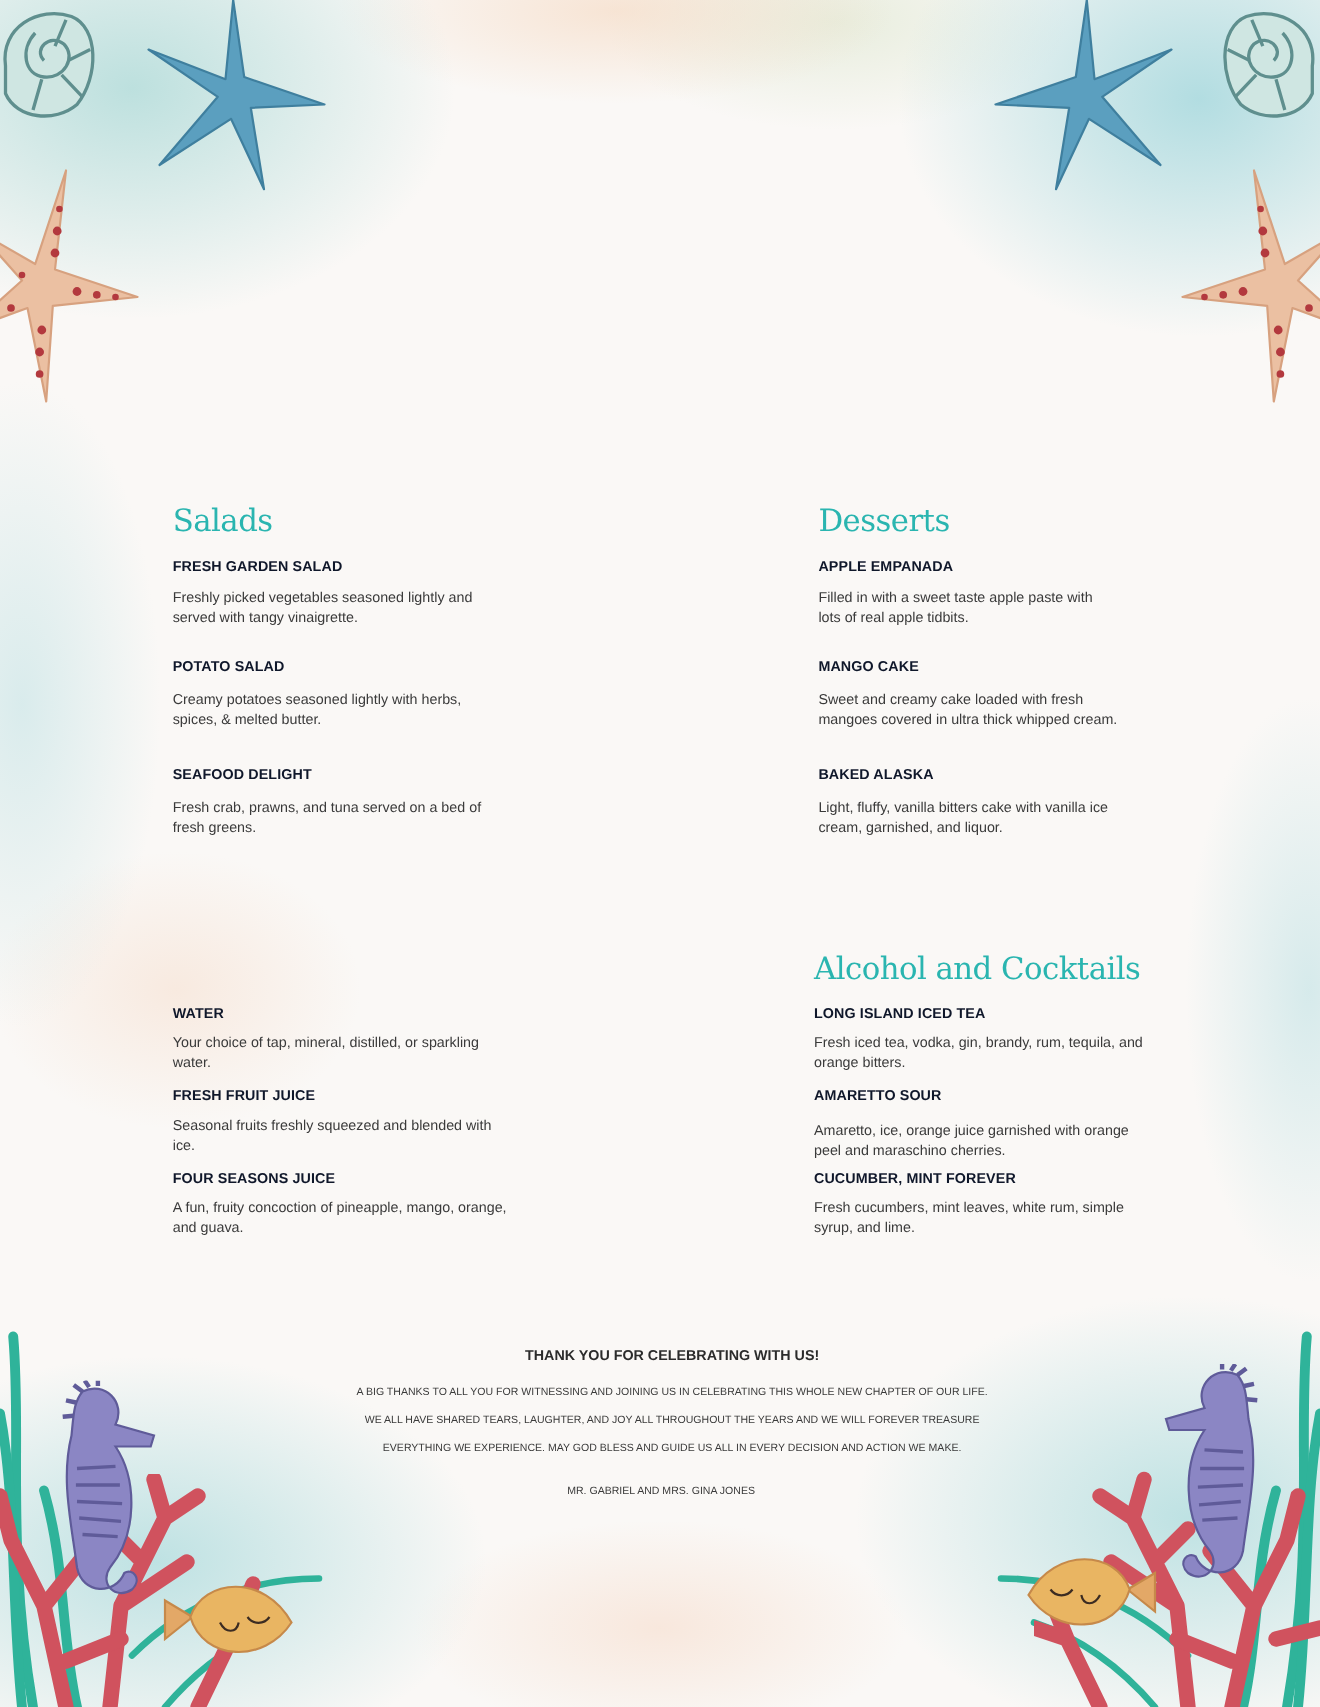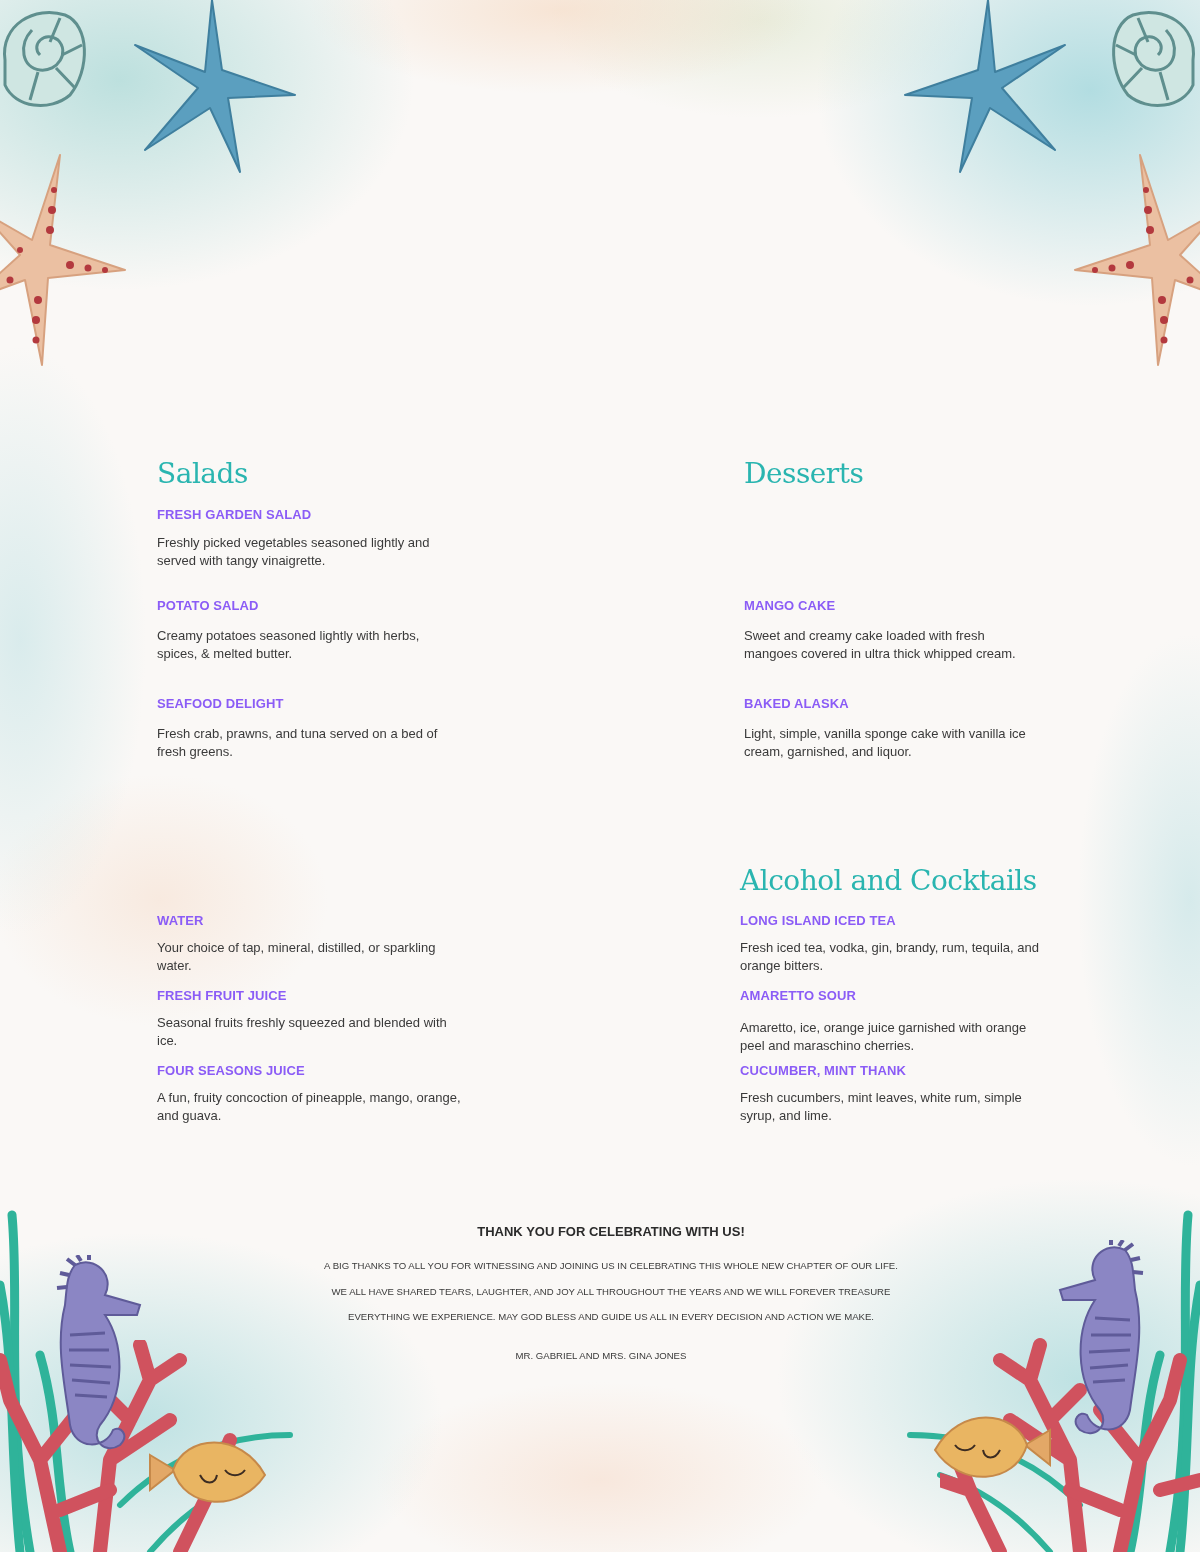--- a/index.html
+++ b/index.html
@@ -33,21 +33,21 @@
     color: #2ab5b0;
     letter-spacing: -0.5px;
     line-height: 34px;
     height: 34px;
   }
   .item { position: absolute; left: 0; width: 330px; }
   .item-name {
     font-family: "Liberation Sans", sans-serif;
     font-weight: bold;
     font-size: 13px;
-    color: #8b5cf6;
+    color: #0f172a;
     letter-spacing: 0.1px;
   }
   .item-desc {
     font-family: "Liberation Sans", sans-serif;
     font-size: 13px;
     line-height: 17.5px;
     color: #3a3a3a;
   }
   .footer {
     position: absolute; left: 0; width: 1200px; top: 1224px; text-align: center;
@@ -193,31 +193,38 @@
     <div class="item-name">SEAFOOD DELIGHT</div>
     <div class="item-desc" style="margin-top:14px">
       <div>Fresh crab, prawns, and tuna served on a bed of</div>
       <div>fresh greens.</div>
     </div>
   </div>
 </div>
 
 <div class="section" style="left:744px;top:457px;height:310px">
   <div class="section-title">Desserts</div>
+  <div class="item" style="top:50px">
+    <div class="item-name">APPLE EMPANADA</div>
+    <div class="item-desc" style="margin-top:12px">
+      <div>Filled in with a sweet taste apple paste with</div>
+      <div>lots of real apple tidbits.</div>
+    </div>
+  </div>
   <div class="item" style="top:141px">
     <div class="item-name">MANGO CAKE</div>
     <div class="item-desc" style="margin-top:14px">
       <div>Sweet and creamy cake loaded with fresh</div>
       <div>mangoes covered in ultra thick whipped cream.</div>
     </div>
   </div>
   <div class="item" style="top:239px">
     <div class="item-name">BAKED ALASKA</div>
     <div class="item-desc" style="margin-top:14px">
-      <div>Light, simple, vanilla sponge cake with vanilla ice</div>
+      <div>Light, fluffy, vanilla bitters cake with vanilla ice</div>
       <div>cream, garnished, and liquor.</div>
     </div>
   </div>
 </div>
 
 <div class="section" style="left:157px;top:864px;height:270px">
   <div class="item" style="top:49px">
     <div class="item-name">WATER</div>
     <div class="item-desc" style="margin-top:11px">
       <div>Your choice of tap, mineral, distilled, or sparkling</div>
@@ -250,21 +257,21 @@
     </div>
   </div>
   <div class="item" style="top:124px">
     <div class="item-name">AMARETTO SOUR</div>
     <div class="item-desc" style="margin-top:16px">
       <div>Amaretto, ice, orange juice garnished  with orange</div>
       <div>peel and maraschino cherries.</div>
     </div>
   </div>
   <div class="item" style="top:199px">
-    <div class="item-name">CUCUMBER, MINT THANK</div>
+    <div class="item-name">CUCUMBER, MINT FOREVER</div>
     <div class="item-desc" style="margin-top:11px">
       <div>Fresh cucumbers, mint leaves, white rum, simple</div>
       <div>syrup, and lime.</div>
     </div>
   </div>
 </div>
 
 <div class="footer">
   <div class="footer-title">THANK YOU FOR CELEBRATING WITH US!</div>
   <div class="footer-line" style="top:36px">A BIG THANKS TO ALL YOU FOR WITNESSING AND JOINING US IN CELEBRATING THIS WHOLE NEW CHAPTER OF OUR LIFE.</div>

